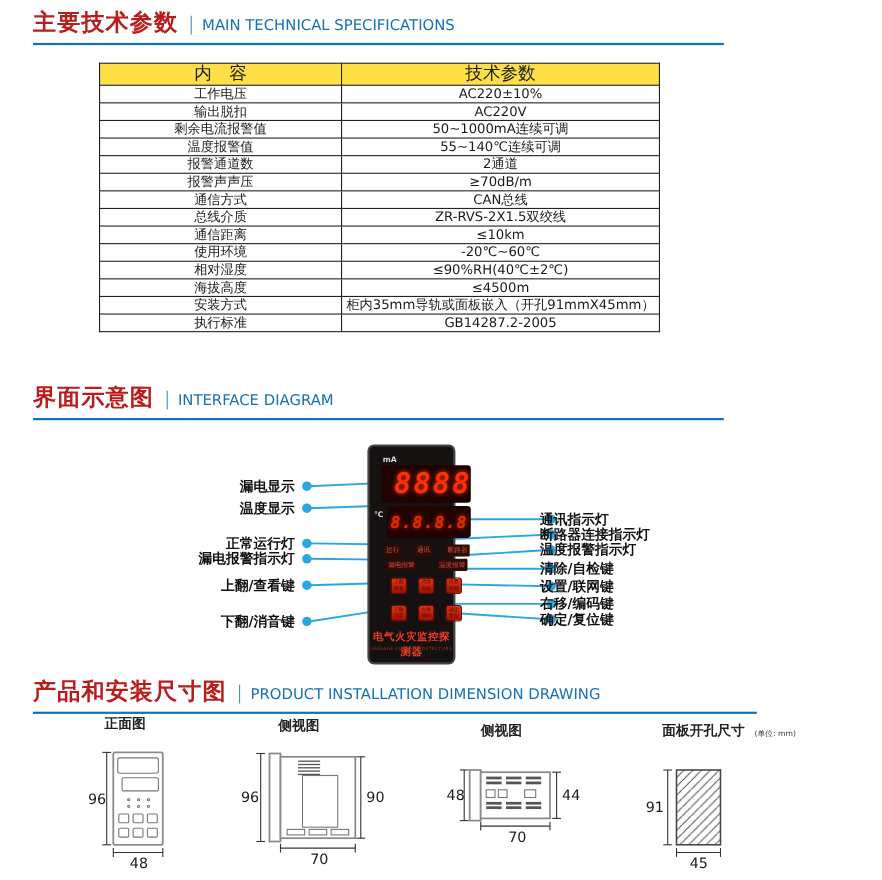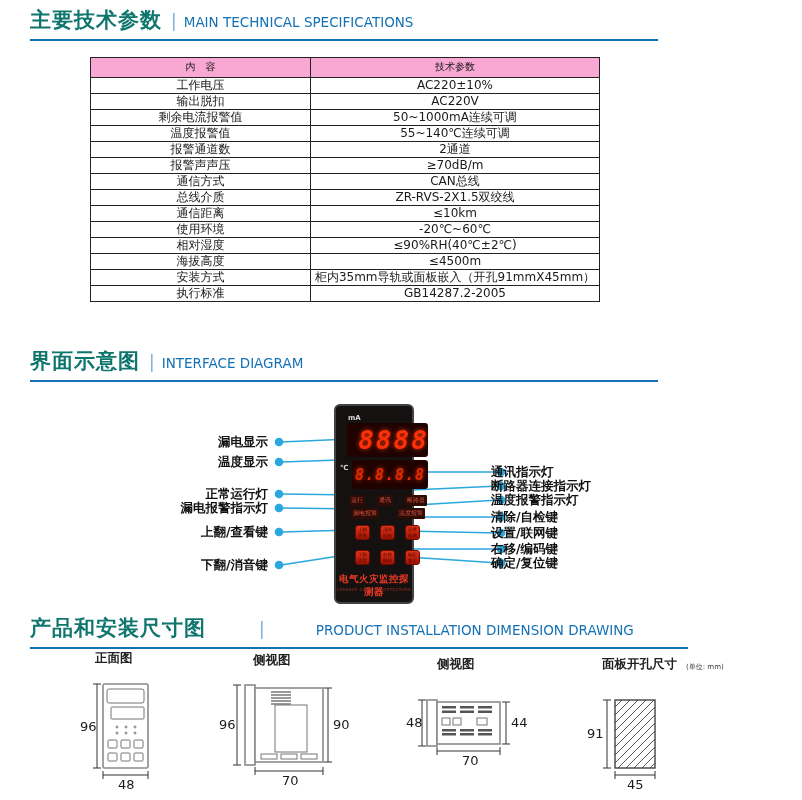--- a/index.html
+++ b/index.html
@@ -2,29 +2,29 @@
 <html><head>
 <meta charset="utf-8">
 <style>
   html,body{margin:0;padding:0;background:#fff;}
   .page{position:relative;width:802px;height:800px;background:#fff;overflow:hidden;
         font-family:"DejaVu Sans","Liberation Sans",sans-serif;color:#1a1a1a;}
 
   
   .sec-header{position:absolute;left:30px;border-bottom:2px solid #1371B4;padding-bottom:5px;
               display:flex;align-items:baseline;white-space:nowrap;}
-  .h-cn{font-size:21px;font-weight:bold;color:#0f766e;letter-spacing:1px;}
+  .h-cn{font-size:21px;font-weight:bold;color:#b91c1c;letter-spacing:1px;}
   .h-sep{font-size:17px;color:#1371B4;margin:0 7px 0 9px;font-weight:300;}
   .h-en{font-size:13.5px;color:#1371B4;}
 
   
   .spec-table{position:absolute;left:90px;top:57px;width:510px;border-collapse:collapse;table-layout:fixed;}
   .spec-table td{border:1px solid #222;font-size:12px;text-align:center;height:15px;padding:0 3px;
                  line-height:1.15;overflow:hidden;white-space:nowrap;}
-  .spec-table tr.head td{background:#f9a8d4;height:19px;font-size:10px;font-family:Liberation Mono, monospace;}
+  .spec-table tr.head td{background:#fde047;height:19px;font-size:16px;}
 
   
   .lbl{position:absolute;font-size:12.5px;font-weight:bold;color:#111;white-space:nowrap;line-height:14px;}
   .lbl-left{right:534px;text-align:center;}
   .lbl-right{left:491px;}
   .leader-svg{position:absolute;left:0;top:395px;}
   .leader-svg polyline,.leader-svg line{fill:none;stroke:#2AA7DE;stroke-width:1.7;}
   .leader-svg circle{fill:#2AA7DE;stroke:none;}
 
   
@@ -235,21 +235,21 @@
       </div>
       <div class="dev-btn">
         <span>确定</span>
         <span>复位</span>
       </div>
     </div>
     <div class="brand-cn">电气火灾监控探测器</div>
     <div class="brand-en">LEAKAGE CURRENT DETECTORS</div>
   </div>
 
-  <div class="sec-header" style="top:614px;width:658px;gap:44px;">
+  <div class="sec-header" style="top:614px;width:658px;">
     <span class="h-cn">产品和安装尺寸图</span>
     <span class="h-sep">|</span>
     <span class="h-en">PRODUCT INSTALLATION DIMENSION DRAWING</span>
   </div>
 
   <div class="draw" style="left:70px;top:650px;width:140px;height:148px;">
     <div class="draw-title" style="left:25px;top:0;">正面图</div>
     <svg class="mech" width="140" height="126" viewBox="0 0 140 126">
       <rect class="case" x="33" y="12" width="45" height="84" rx="1.5"></rect>
       <rect class="part" x="37" y="17" width="37" height="14" rx="2"></rect>

